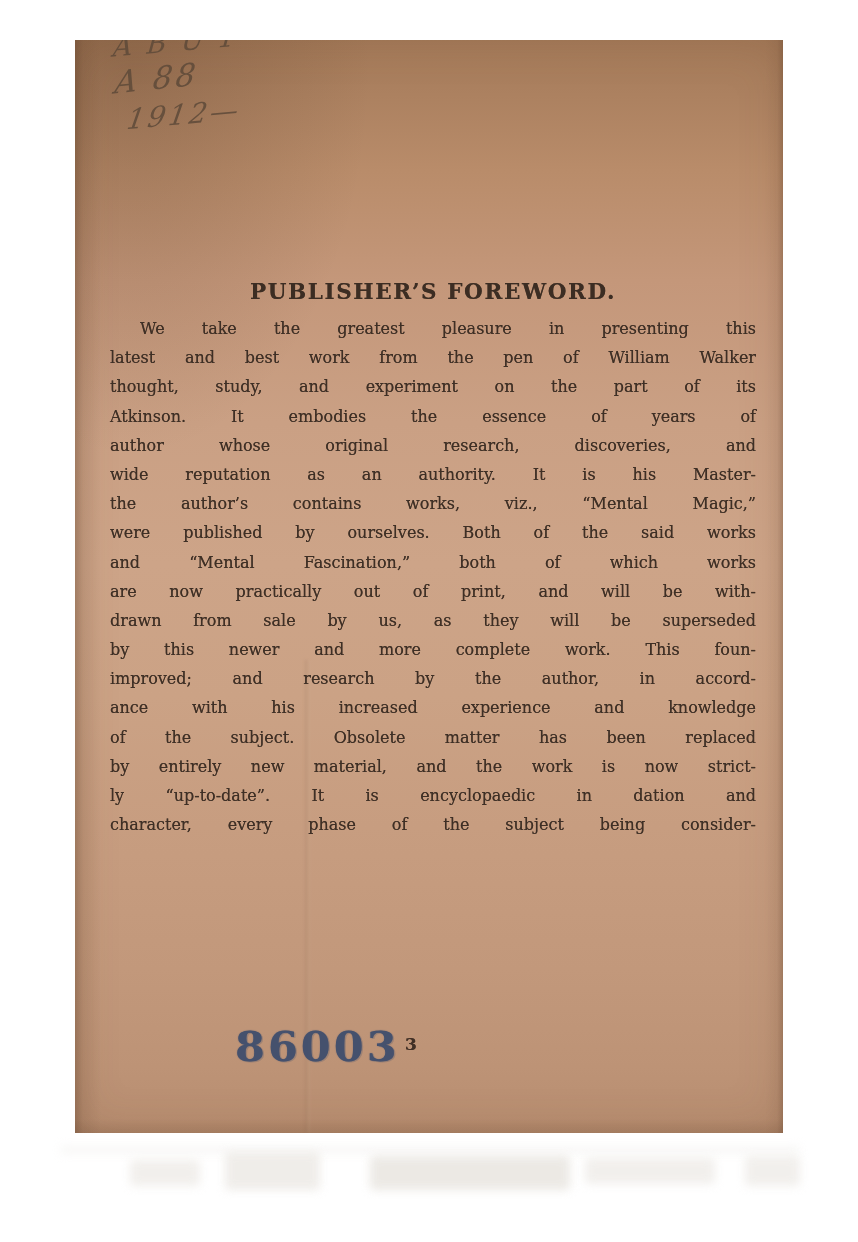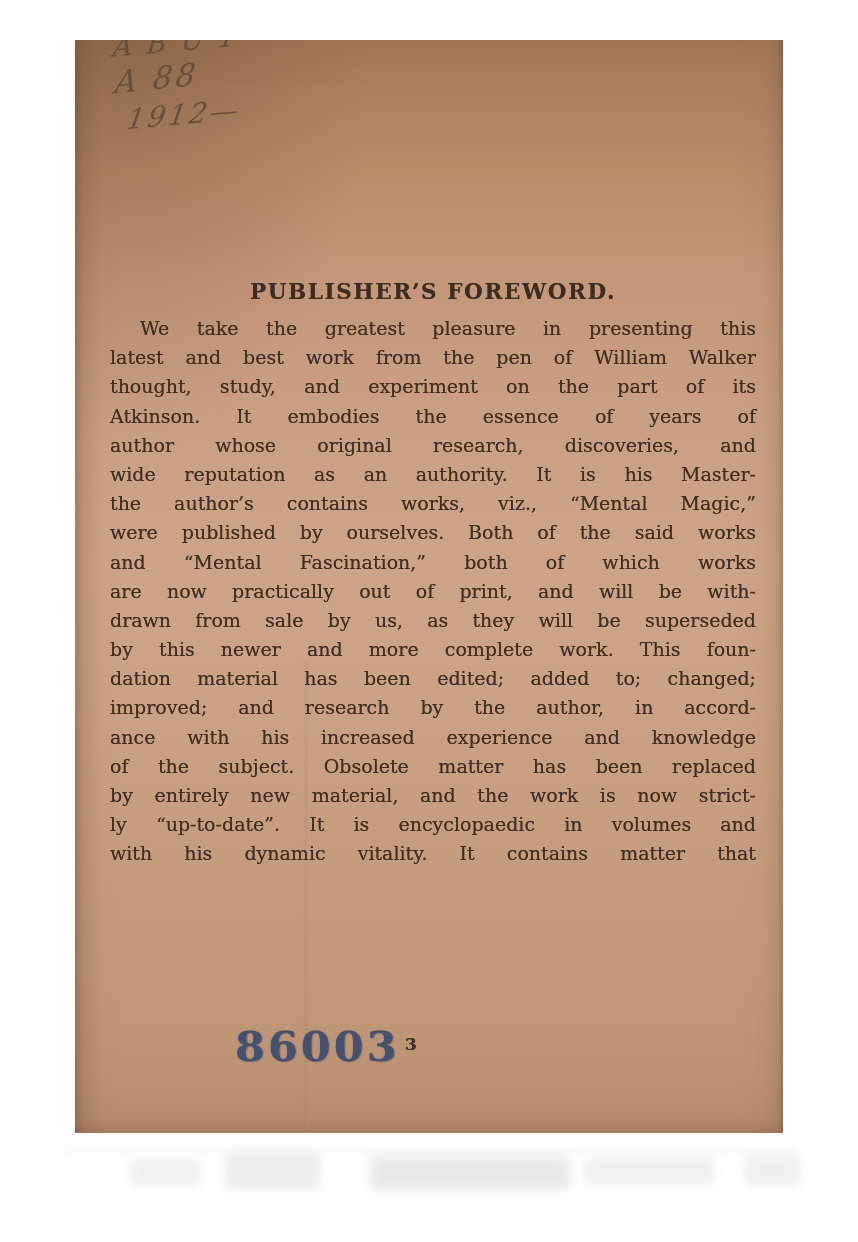--- a/index.html
+++ b/index.html
@@ -49,21 +49,21 @@
   .title{
     position:absolute;left:35px;top:232px;width:646px;
     text-align:center;
     font-weight:bold;font-size:21.5px;letter-spacing:1.6px;
     color:#3c2d23;
     text-shadow:0 0 0.4px rgba(60,45,35,0.7);
     margin-top:7px;
   }
   .body-text{
     position:absolute;left:35px;top:274px;width:646px;
-    font-size:19px;line-height:29.2px;
+    font-size:16px;line-height:29.2px;
     color:#3e2f25;
     text-shadow:0 0 0.5px rgba(62,47,37,0.75);
     word-spacing:1px;
   }
   .bline{
     text-align:justify;
     text-align-last:justify;
     height:29.2px;
     overflow:visible;
   }
@@ -121,27 +121,26 @@
         <div class="bline">thought, study, and experiment on the part of its</div>
         <div class="bline">Atkinson. It embodies the essence of years of</div>
         <div class="bline">author whose original research, discoveries, and</div>
         <div class="bline">wide reputation as an authority. It is his Master-</div>
         <div class="bline">the author’s contains works, viz., “Mental Magic,”</div>
         <div class="bline">were published by ourselves. Both of the said works</div>
         <div class="bline">and “Mental Fascination,” both of which works</div>
         <div class="bline">are now practically out of print, and will be with-</div>
         <div class="bline">drawn from sale by us, as they will be superseded</div>
         <div class="bline">by this newer and more complete work. This foun-</div>
-        <div class="bline">dation material has been edited; added to; changed;</div>
         <div class="bline">improved; and research by the author, in accord-</div>
         <div class="bline">ance with his increased experience and knowledge</div>
         <div class="bline">of the subject. Obsolete matter has been replaced</div>
         <div class="bline">by entirely new material, and the work is now strict-</div>
-        <div class="bline">ly “up-to-date”. It is encyclopaedic in volumes and</div>
-        <div class="bline">with his dynamic vitality. It contains matter that</div>
+        <div class="bline">ly “up-to-date”. It is encyclopaedic in dation and</div>
+        <div class="bline">character, every phase of the subject being consider-</div>
       </div>
 
     <div class="stamp">86003</div>
 
     <div class="pagenum">3</div>
 
   </div>
 
   <div class="smudges">
     <div class="blob b6"></div>

